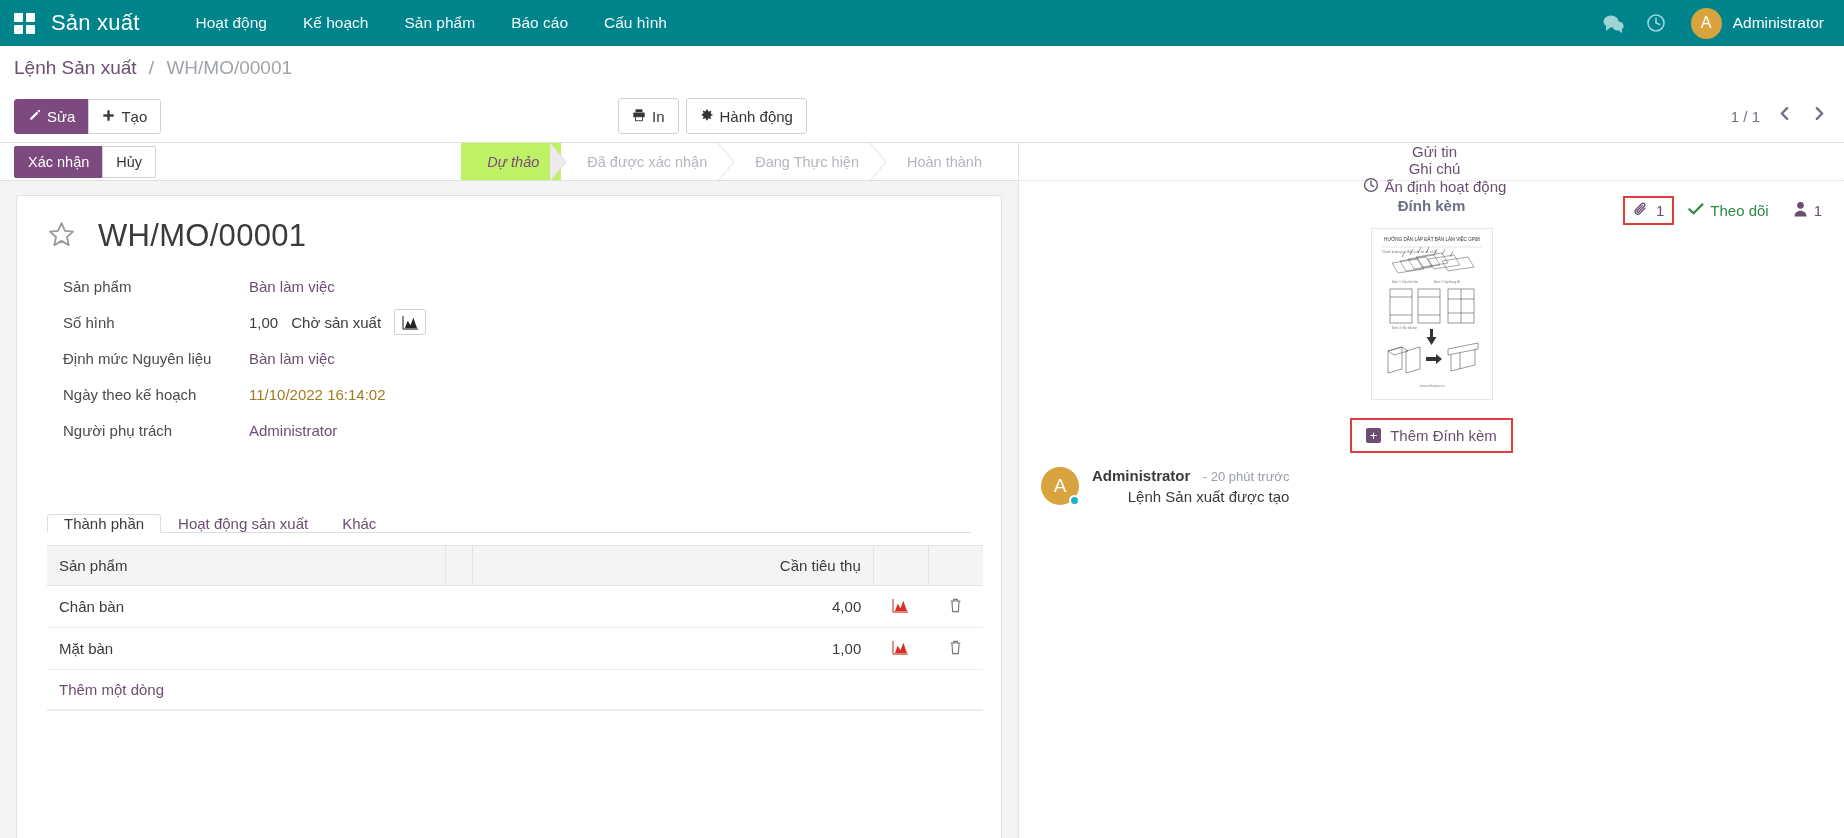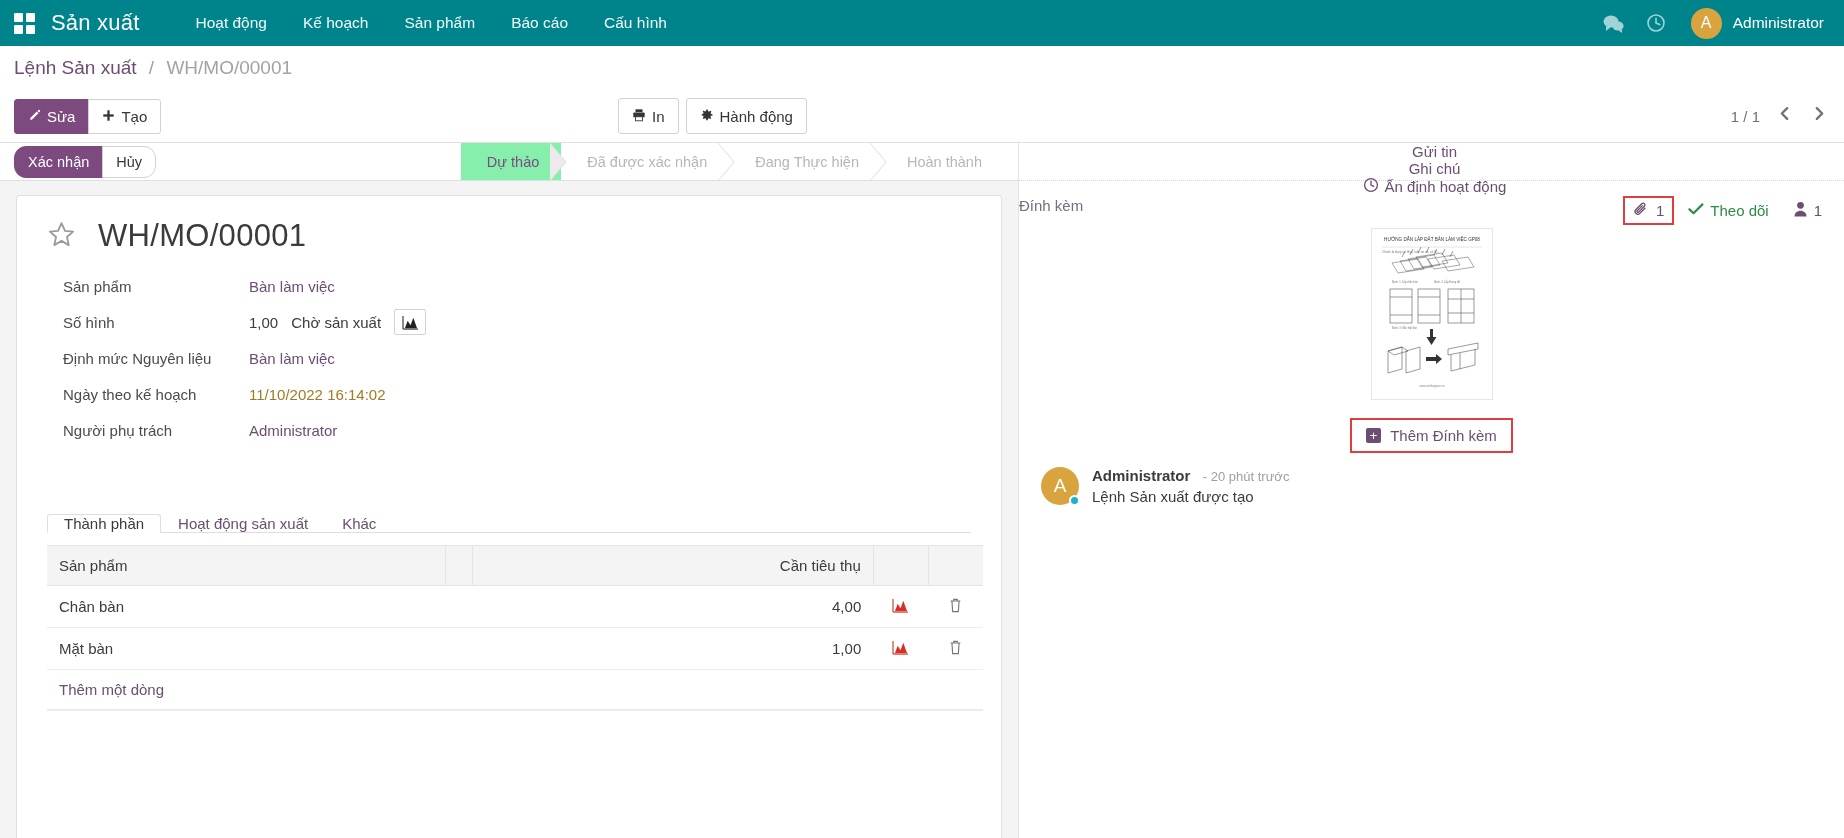--- a/index.html
+++ b/index.html
@@ -68,39 +68,39 @@
   .chatter-col { flex: 1; background: #ffffff; border-left: 1px solid #e3e3e3; }
 
   
   .statusbar {
     height: 38px; background: #ffffff; border-bottom: 1px solid #dfdfdf;
     display: flex; align-items: center; padding: 0 14px;
   }
   .sb-left { display: flex; gap: 0; }
   .sb-btn {
     font-size: 14.5px; padding: 7px 13px; border: 1px solid #d2d2d2;
-    background: #ffffff; color: #353535; cursor: pointer; border-radius: 12px;
+    background: #ffffff; color: #353535; cursor: pointer; border-radius: 2px;
   }
   .sb-btn.primary { background: #7c4a7f; border-color: #7c4a7f; color: #ffffff;
     border-top-right-radius: 0; border-bottom-right-radius: 0; }
   .sb-btn.second { border-top-left-radius: 0; border-bottom-left-radius: 0; margin-left: -1px; }
   .sb-stages { margin-left: auto; display: flex; align-items: stretch; height: 100%; }
   .stage {
     position: relative; display: flex; align-items: center;
     padding: 0 22px 0 26px; font-size: 14.5px; color: #b9b4bd; white-space: nowrap;
   }
   .stage::after {
     content:""; position: absolute; right: -1px; top: 7px; bottom: 7px; width: 1px;
     background: transparent;
   }
   .stage .arrow {
     position: absolute; right: -11px; top: 0; bottom: 0; width: 22px;
     pointer-events: none;
   }
-  .stage.active { background: #86efac; color: #7c4a7f; }
+  .stage.active { background: #bef264; color: #7c4a7f; font-style: italic; }
   .stage.active .arrow svg polygon { fill: #eceaec; }
 
   
   .sheet {
     margin: 14px 16px 0 16px; background: #ffffff;
     border: 1px solid #e0e0e0; border-radius: 3px;
     height: calc(100% - 14px); padding: 22px 30px 0 30px; overflow: hidden;
   }
   .title-row { display: flex; align-items: center; gap: 22px; margin-bottom: 14px; }
   .star { color: #9a9a9a; cursor: pointer; }
@@ -152,21 +152,21 @@
   .ch-attach {
     display: inline-flex; align-items: center; gap: 7px; padding: 3px 8px;
     border: 2px solid #e03e3e; color: #6b4e71; font-size: 15px; cursor: pointer;
   }
   .ch-follow { display: inline-flex; align-items: center; gap: 6px; color: #2e8b45;
     font-size: 15px; padding: 0 14px; cursor: pointer; white-space: nowrap; }
   .ch-followers { display: inline-flex; align-items: center; gap: 6px; color: #6b4e71;
     font-size: 15px; padding: 0 6px 0 10px; cursor: pointer; }
 
   .attach-section { padding: 10px 0 0 0; }
-  .attach-title { text-align: left; font-size: 15px; color: #6b7280; padding: 6px 0 14px 0; }
+  .attach-title { text-align: center; font-size: 15px; color: #6b7280; padding: 6px 0 14px 0; font-weight: bold; }
   .attach-thumbs { display: flex; justify-content: center; }
   .thumb {
     width: 122px; height: 172px; border: 1px solid #e6e6e6; background: #fdfdfd;
     cursor: pointer; position: relative; overflow: hidden;
   }
   .add-attach-wrap { display: flex; justify-content: center; margin-top: 18px; }
   .add-attach {
     display: inline-flex; align-items: center; gap: 9px;
     border: 2px solid #e03e3e; padding: 7px 14px; color: #6b4e71; font-size: 15px; cursor: pointer;
   }
@@ -176,21 +176,21 @@
   .day-sep .line { flex: 1; height: 1px; background: #e6e6e6; }
   .day-sep .lbl { color: #9aa0a6; font-size: 15px; }
   .msg { display: flex; gap: 13px; padding: 14px 22px 0 22px; }
   .msg-av { position: relative; width: 38px; height: 38px; border-radius: 50%;
     background: #d9a33d; color: #fff; display: flex; align-items: center; justify-content: center;
     font-size: 19px; flex: 0 0 38px; }
   .msg-av .dot { position: absolute; right: -1px; bottom: -1px; width: 11px; height: 11px;
     border-radius: 50%; background: #19b4c9; border: 2px solid #fff; }
   .msg-author { font-size: 15px; color: #3b3b3b; font-weight: 700; display: inline; }
   .msg-time { font-size: 13px; color: #9aa0a6; margin-left: 8px; }
-  .msg-body { font-size: 15px; color: #3b3b3b; margin-top: 3px; }
+  .msg-body { font-size: 15px; color: #3b3b3b; margin-top: 3px; text-align: right; }
 </style>
 </head>
 <body>
 
 <div class="app">
 
   <div class="navbar">
     <div class="apps-grid">
       <i></i>
         <i></i>

